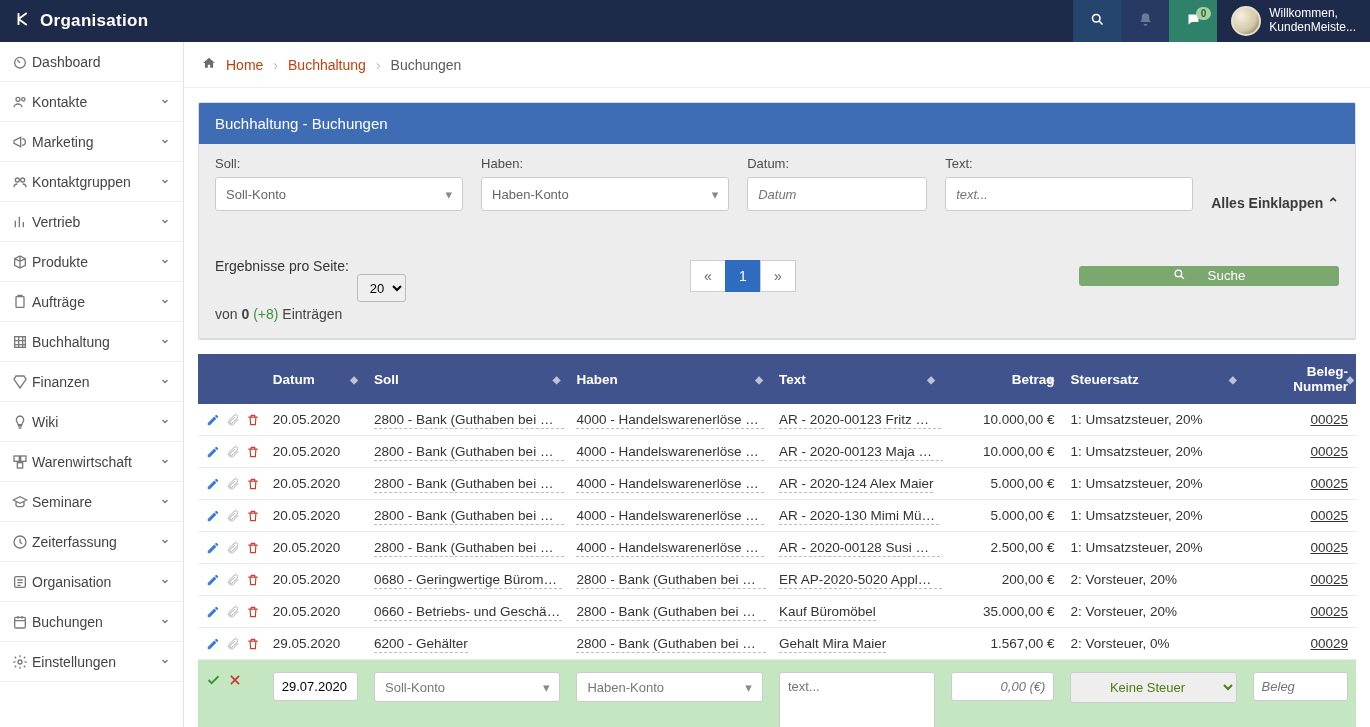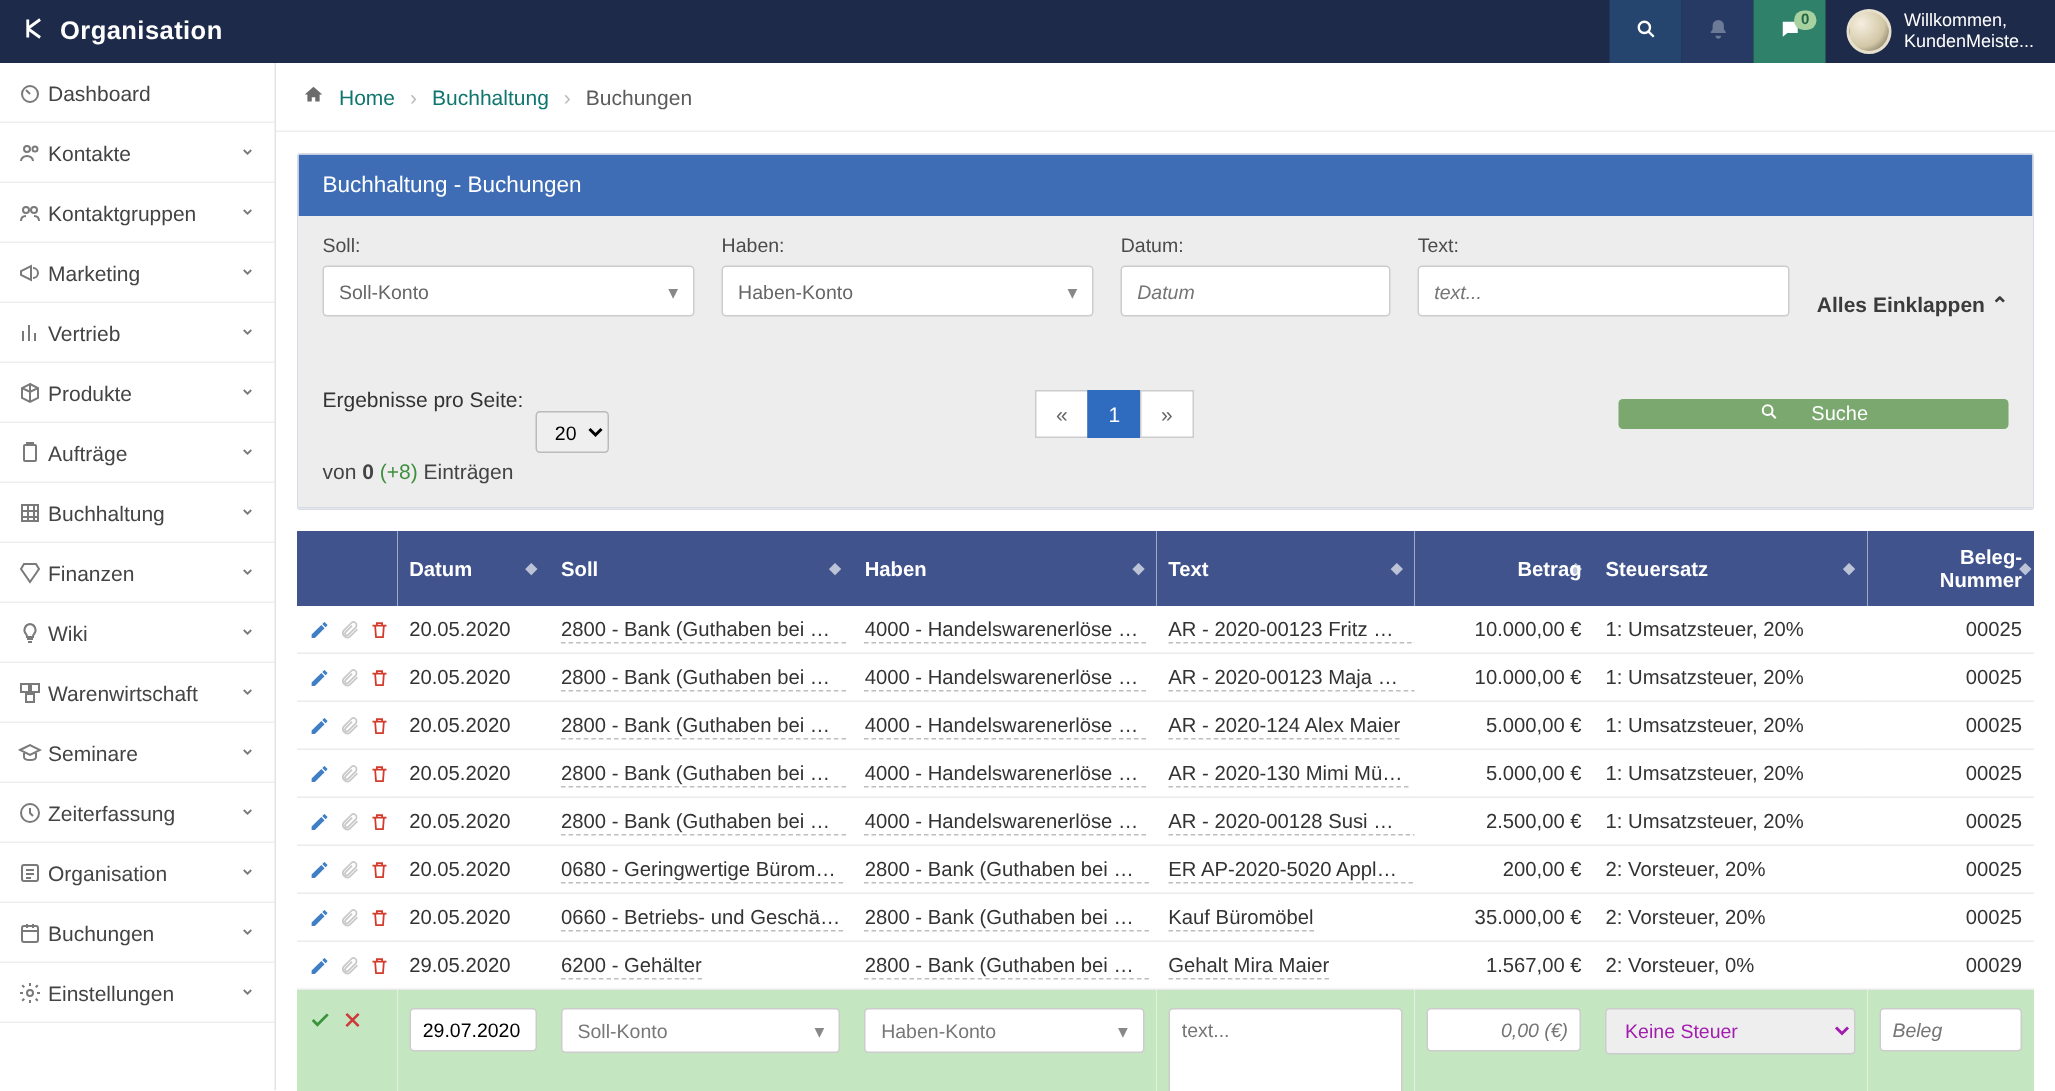--- a/index.html
+++ b/index.html
@@ -21,21 +21,21 @@
   
   .shell { display:flex; height:calc(727px - 42px); }
   .sidebar { width:184px; border-right:1px solid #e3e3e3; overflow:hidden; }
   .nav-item { display:flex; align-items:center; gap:2px; height:40px; padding:0 12px; border-bottom:1px solid #eee; color:#444; cursor:pointer; }
   .nav-item .label { flex:1; }
   .nav-item .chev { color:#7a7a7a; }
   .nav-item .ico { width:18px; display:flex; color:#7a7a7a; }
 
   .content { flex:1; overflow:auto; background:#fff; }
   .crumbs { display:flex; align-items:center; gap:10px; padding:14px 18px; border-bottom:1px solid #eee; }
-  .crumbs a { color:#0f766e; text-decoration:none; }
+  .crumbs a { color:#c2410c; text-decoration:none; }
   .crumbs .current { color:#5b5b5b; }
   .crumbs .sep { color:#bbb; }
 
   .panel { margin:14px; border:1px solid #d7dbe4; border-radius:2px; overflow:hidden; }
   .panel-header { background:#3f6db5; color:#fff; padding:12px 16px; font-size:15px; }
   .filters { background:#ededed; border-bottom:1px solid #d7dbe4; padding:12px 16px 16px; }
   .filter-row { display:flex; gap:18px; align-items:flex-end; }
   .field { flex:1; display:flex; flex-direction:column; gap:6px; }
   .field label { color:#4b4b4b; font-size:13px; }
   .select, .inp { height:34px; border:1px solid #ccc; border-radius:3px; background:#fff; padding:0 10px; font-size:13px; width:100%; color:#666; }
@@ -58,26 +58,26 @@
   thead th { background:#40538c; color:#fff; text-align:left; padding:10px 8px; font-weight:700; position:relative; }
   thead th.amount-h { text-align:right; }
   thead th.doc-h { text-align:right; }
   .sort-ico { opacity:.65; font-size:10px; margin-left:4px; position:absolute; right:8px; top:50%; transform:translateY(-50%); }
   tbody td { padding:8px 8px; border-bottom:1px solid #eceaea; white-space:nowrap; overflow:hidden; text-overflow:ellipsis; }
   tbody td .dotted { border-bottom:1px dashed #bdbdbd; padding-bottom:1px; cursor:help; }
   tbody tr.edit-row td { background:#c4e6c0; vertical-align:top; padding:12px 8px; }
   .row-actions { display:flex; gap:6px; align-items:center; }
   .ico-sm { width:15px; height:15px; display:inline-flex; align-items:center; justify-content:center; }
   .amount { text-align:right; }
-  .docnum { text-align:right; }
+  .docnum { text-align:right;text-decoration:underline; }
 
   input.cell, select.cell, textarea.cell { width:100%; border:1px solid #ccc; border-radius:3px; background:#fff; padding:6px 8px; font-size:13px; font-family:inherit; }
   textarea.cell { height:102px; resize:vertical; }
   input.amount-edit { text-align:right; font-style:italic; color:#999; }
-  select.cell { color:#a21caf; }
+  select.cell { color:#4d7c0f;text-align:center; }
   .confirm-actions { display:flex; gap:6px; }
 
   col.c-actions { width:66px; } col.c-date { width:100px; } col.c-soll { width:200px; }
   col.c-haben { width:200px; } col.c-text { width:170px; } col.c-amount { width:118px; }
   col.c-tax { width:180px; } col.c-doc { width:110px; }
 </style>
 </head>
 <body>
 
 <div class="topbar">
@@ -141,37 +141,37 @@
           </svg>
         </span>
         <span class="label">Kontakte</span>
         <span class="chev"><svg width="12" height="12" viewBox="0 0 24 24" fill="none" stroke="currentColor" stroke-width="2.5">
             <path d="m7 10 5 5 5-5"></path>
           </svg></span>
       </div>
       <div class="nav-item">
         <span class="ico">
           <svg viewBox="0 0 24 24" width="16" height="16" fill="none" stroke="currentColor" stroke-width="2">
+            <path d="M3 10v4l10 5V5L3 10Zm12-3a5 5 0 0 1 0 10"></path>
+          </svg>
+        </span>
+        <span class="label">Marketing</span>
+        <span class="chev"><svg width="12" height="12" viewBox="0 0 24 24" fill="none" stroke="currentColor" stroke-width="2.5">
+            <path d="m7 10 5 5 5-5"></path>
+          </svg></span>
+      </div>
+      <div class="nav-item">
+        <span class="ico">
+          <svg viewBox="0 0 24 24" width="16" height="16" fill="none" stroke="currentColor" stroke-width="2">
             <circle cx="8" cy="9" r="3"></circle>
             <circle cx="16" cy="9" r="3"></circle>
             <path d="M3 20c0-3 2-5 5-5m8 0c3 0 5 2 5 5"></path>
           </svg>
         </span>
         <span class="label">Kontaktgruppen</span>
-        <span class="chev"><svg width="12" height="12" viewBox="0 0 24 24" fill="none" stroke="currentColor" stroke-width="2.5">
-            <path d="m7 10 5 5 5-5"></path>
-          </svg></span>
-      </div>
-      <div class="nav-item">
-        <span class="ico">
-          <svg viewBox="0 0 24 24" width="16" height="16" fill="none" stroke="currentColor" stroke-width="2">
-            <path d="M3 10v4l10 5V5L3 10Zm12-3a5 5 0 0 1 0 10"></path>
-          </svg>
-        </span>
-        <span class="label">Marketing</span>
         <span class="chev"><svg width="12" height="12" viewBox="0 0 24 24" fill="none" stroke="currentColor" stroke-width="2.5">
             <path d="m7 10 5 5 5-5"></path>
           </svg></span>
       </div>
       <div class="nav-item">
         <span class="ico">
           <svg viewBox="0 0 24 24" width="16" height="16" fill="none" stroke="currentColor" stroke-width="2">
             <path d="M5 20V10m6 10V4m6 16v-8"></path>
           </svg>
         </span>

